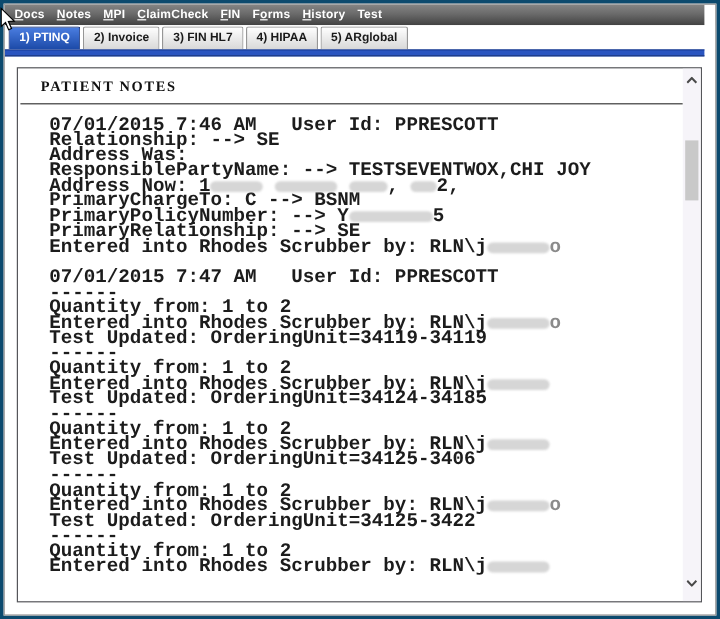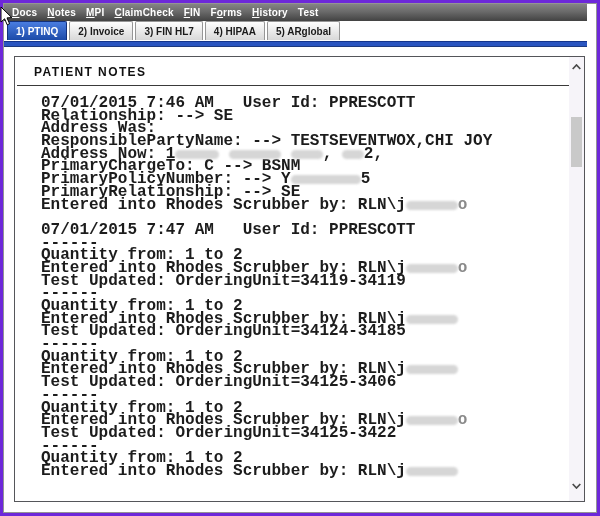--- a/index.html
+++ b/index.html
@@ -1,19 +1,19 @@
 <!DOCTYPE html>
 <html><head>
 <meta charset="utf-8">
 <style>
   html,body{margin:0;padding:0;background:#fff;}
   *{box-sizing:border-box;}
   .screen{
     width:600px;height:516px;position:relative;
-    background:#6d28d9;padding:3px;
+    background:#0c4a6e;padding:3px;
     font-family:"Liberation Sans",sans-serif;
     overflow:hidden;
   }
   .window{
     width:100%;height:100%;position:relative;
     background:#fff;border:1px solid #949494;
     overflow:hidden;
   }
   
   .menubar{
@@ -22,21 +22,21 @@
     display:flex;align-items:center;padding-left:3px;
   }
   .menu-item{
     color:#fff;font-size:10px;font-weight:bold;
     padding:0 5px;line-height:17px;cursor:default;letter-spacing:.2px;
     white-space:nowrap;
   }
   .menu-item u{text-decoration:underline;text-underline-offset:1px;}
   
   .tabrow{
-    height:20px;background:#fff;display:flex;align-items:flex-start;
+    height:20px;background:#fff;display:flex;align-items:center;
     padding-left:3px;position:relative;
   }
   .tab{
     height:19px;display:flex;align-items:center;
     padding:0 8px;margin-right:2px;
     font-size:10px;font-weight:bold;color:#1a1a1a;
     background:linear-gradient(#fefefe,#d8d8d8);
     border:1px solid #969696;border-bottom:none;
     border-radius:2px 2px 0 0;white-space:nowrap;cursor:default;
   }
@@ -48,21 +48,21 @@
     height:6px;margin-right:9px;background:#2a55c0;
     border-top:1px solid #15358c;border-bottom:1px solid #1d3a80;
   }
   
   .content{position:absolute;top:44px;left:1px;right:1px;bottom:1px;background:#fff;}
   .panel{
     position:absolute;left:9px;right:10px;top:8px;bottom:9px;
     background:#fff;border:1px solid #55565a;overflow:hidden;
   }
   .panel-title{
-    font-family:Liberation Sans, sans-serif;
+    font-family:Liberation Serif, serif;
     font-size:12px;font-weight:bold;color:#111;
     letter-spacing:1.4px;padding:8px 0 6px 19px;
   }
   .separator{border-top:1px solid #3a3a3a;margin:0 15px 0 2px;height:0;}
   .notes{
     padding:11px 0 0 26px;
     font-family:"Liberation Mono","DejaVu Sans Mono",monospace;
     font-size:16px;font-weight:bold;color:#1c1c1c;
     line-height:12.7px;overflow:hidden;
   }

